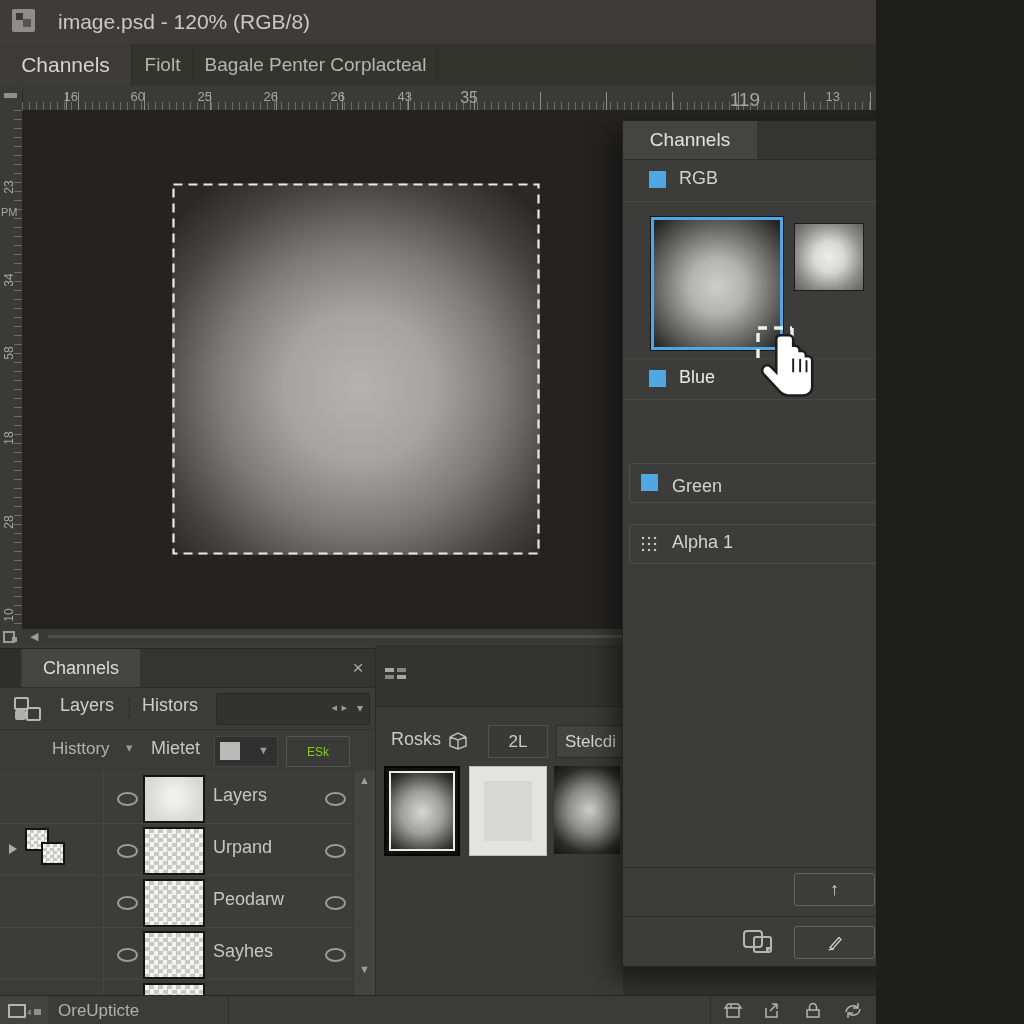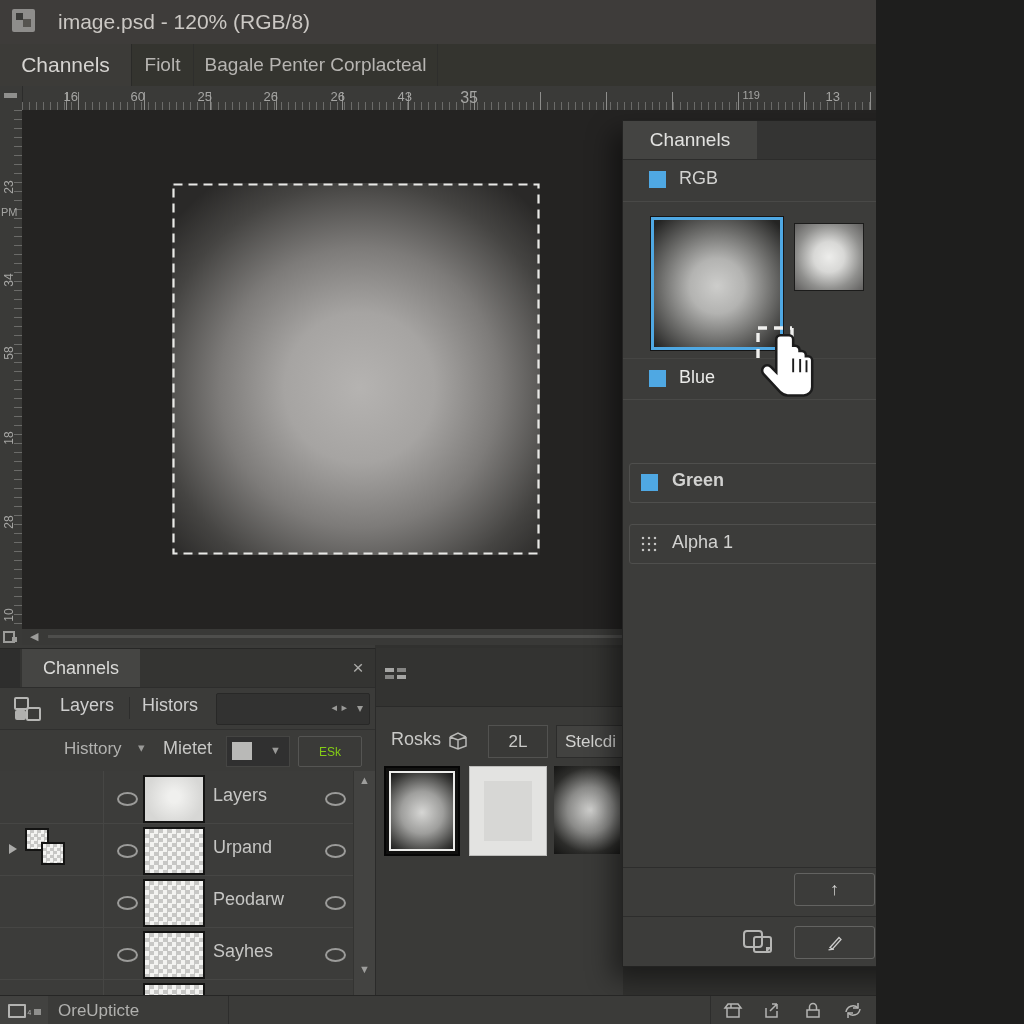--- a/index.html
+++ b/index.html
@@ -69,21 +69,21 @@
     <div class="abs" style="left:22px;top:6px;right:0;height:18px;background-position-x:56px;
                 background-image:repeating-linear-gradient(to right,#8e8e8c 0 1px,transparent 1px 66px);"></div>
     <span class="abs" style="left:78px;top:3px;transform:translateX(-100%);font-size:13px;color:#a5a5a3;">16</span>
     <span class="abs" style="left:145px;top:3px;transform:translateX(-100%);font-size:13px;color:#a5a5a3;">60</span>
     <span class="abs" style="left:212px;top:3px;transform:translateX(-100%);font-size:13px;color:#a5a5a3;">25</span>
     <span class="abs" style="left:278px;top:3px;transform:translateX(-100%);font-size:13px;color:#a5a5a3;">26</span>
     <span class="abs" style="left:345px;top:3px;transform:translateX(-100%);font-size:13px;color:#a5a5a3;">26</span>
     <span class="abs" style="left:412px;top:3px;transform:translateX(-100%);font-size:13px;color:#a5a5a3;">43</span>
     <span class="abs" style="left:478px;top:3px;transform:translateX(-100%);font-size:16px;color:#a5a5a3;">35</span>
     <span class="abs" style="left:672px;top:3px;transform:translateX(-100%);font-size:13px;color:#a5a5a3;margin-top:19px;">60</span>
-    <span class="abs" style="left:760px;top:3px;transform:translateX(-100%);font-size:11px;color:#a5a5a3;">119</span>
+    <span class="abs" style="left:760px;top:3px;transform:translateX(-100%);font-size:19px;color:#a5a5a3;">119</span>
     <span class="abs" style="left:840px;top:3px;transform:translateX(-100%);font-size:13px;color:#a5a5a3;">13</span>
   </div>
 
   <div class="abs" style="left:0;top:110px;width:22px;height:535px;background:#3a3a38;border-right:1px solid #2c2c2b;">
     <div class="abs" style="top:0;bottom:16px;right:0;width:8px;
                 background:repeating-linear-gradient(to bottom,#6b6b69 0 1px,transparent 1px 9px);"></div>
     <span class="abs" style="left:2px;top:70px;font-size:12px;color:#a5a5a3;transform:rotate(-90deg);">23</span>
     <span class="abs" style="left:1px;top:96px;font-size:11px;color:#a5a5a3;">PM</span>
     <span class="abs" style="left:2px;top:163px;font-size:12px;color:#a5a5a3;transform:rotate(-90deg);">34</span>
     <span class="abs" style="left:2px;top:236px;font-size:12px;color:#a5a5a3;transform:rotate(-90deg);">58</span>
@@ -180,21 +180,21 @@
       <span class="abs" style="left:56px;top:8px;font-size:18px;color:#eaeae8;">Blue</span>
       <span class="abs bars2" style="left:314px;top:14px;">
           <i></i>
           <i></i>
         </span>
     </div>
 
 
     <div class="abs row-box" style="left:6px;top:342px;width:332px;height:38px;">
       <span class="abs" style="left:11px;top:10px;width:17px;height:17px;background:#4fa8e3;"></span>
-      <span class="abs" style="left:42px;top:6px;font-size:18px;color:#d2d2d0;font-weight:bold;">Green</span>
+      <span class="abs" style="left:42px;top:12px;font-size:18px;color:#d2d2d0;">Green</span>
       <svg class="abs" style="left:306px;top:12px;" width="13" height="13" viewBox="0 0 13 13">
         <path d="M2 11 L10 3 M10 3 H5 M10 3 V8" stroke="#83837f" stroke-width="1.4" fill="none"></path>
       </svg>
     </div>
 
     <div class="abs row-box" style="left:6px;top:403px;width:332px;height:38px;">
       <span class="abs dots" style="left:10px;top:10px;width:18px;height:18px;"></span>
       <span class="abs" style="left:42px;top:7px;font-size:18px;color:#d2d2d0;">Alpha 1</span>
       <svg class="abs" style="left:306px;top:12px;" width="13" height="13" viewBox="0 0 13 13">
         <path d="M2 11 L10 3 M10 3 H5 M10 3 V8" stroke="#83837f" stroke-width="1.4" fill="none"></path>
@@ -254,21 +254,21 @@
       <span class="abs" style="left:60px;top:8px;font-size:18px;color:#cecc;color:#cecece;">Layers</span>
       <span class="abs sep-v" style="left:129px;top:10px;height:22px;"></span>
       <span class="abs" style="left:142px;top:8px;font-size:18px;color:#cecece;">Histors</span>
       <div class="abs" style="left:216px;top:6px;width:152px;height:30px;background:#323231;border:1px solid #282827;border-radius:2px;">
         <span class="abs" style="right:32px;top:7px;font-size:11px;color:#9a9a98;">◂</span>
         <span class="abs" style="right:22px;top:7px;font-size:11px;color:#9a9a98;">▸</span>
         <span class="abs" style="right:6px;top:7px;font-size:12px;color:#9a9a98;">▾</span>
       </div>
     </div>
 
-    <div class="abs" style="left:16px;top:80px;width:100%;height:42px;padding-left:44px;">
+    <div class="abs" style="left:4px;top:80px;width:100%;height:42px;padding-left:44px;">
       <span class="abs" style="left:48px;top:10px;font-size:17px;color:#b2b2b0;">Histtory</span>
       <span class="abs" style="left:122px;top:11px;font-size:13px;color:#9a9a98;">▾</span>
       <span class="abs" style="left:147px;top:9px;font-size:18px;color:#c6c6c4;">Mietet</span>
       <div class="abs" style="left:210px;top:7px;width:62px;height:29px;background:#303030;border:1px solid #454543;">
         <span class="abs" style="left:5px;top:5px;width:20px;height:18px;background:#b9b9b7;"></span>
         <span class="abs" style="right:8px;top:7px;font-size:11px;color:#9a9a98;">▼</span>
       </div>
       <div class="abs" style="left:282px;top:7px;width:62px;height:29px;background:#3a3a38;border:1px solid #555553;border-radius:2px;
                   display:flex;align-items:center;justify-content:center;">
         <span style="font-size:12px;color:#84cc16;">ESk</span>

